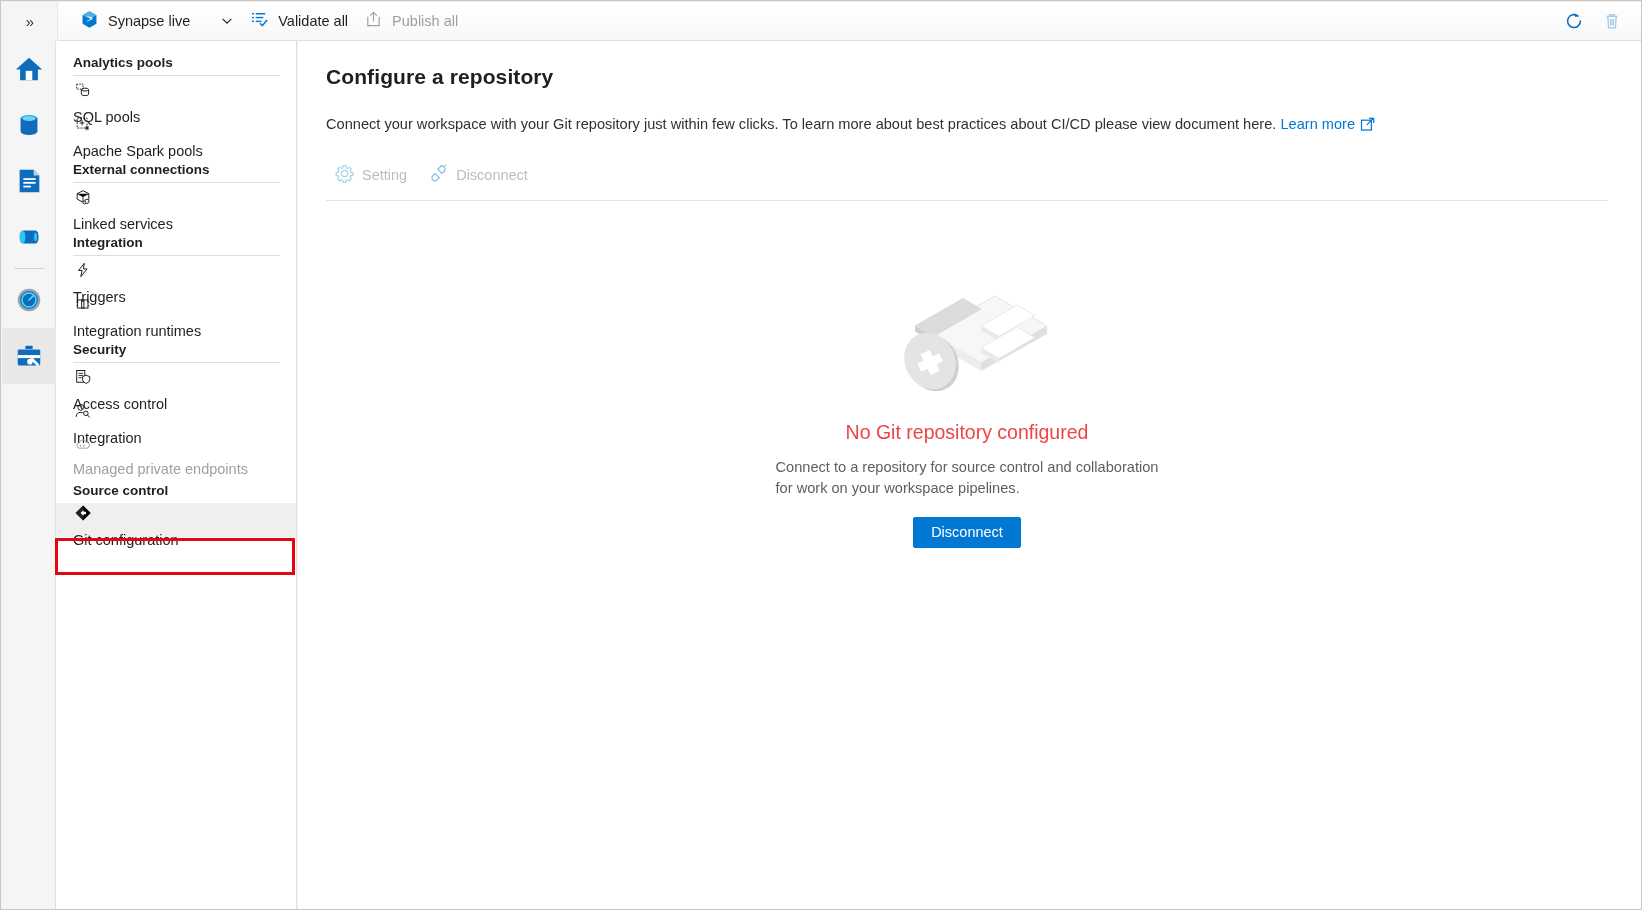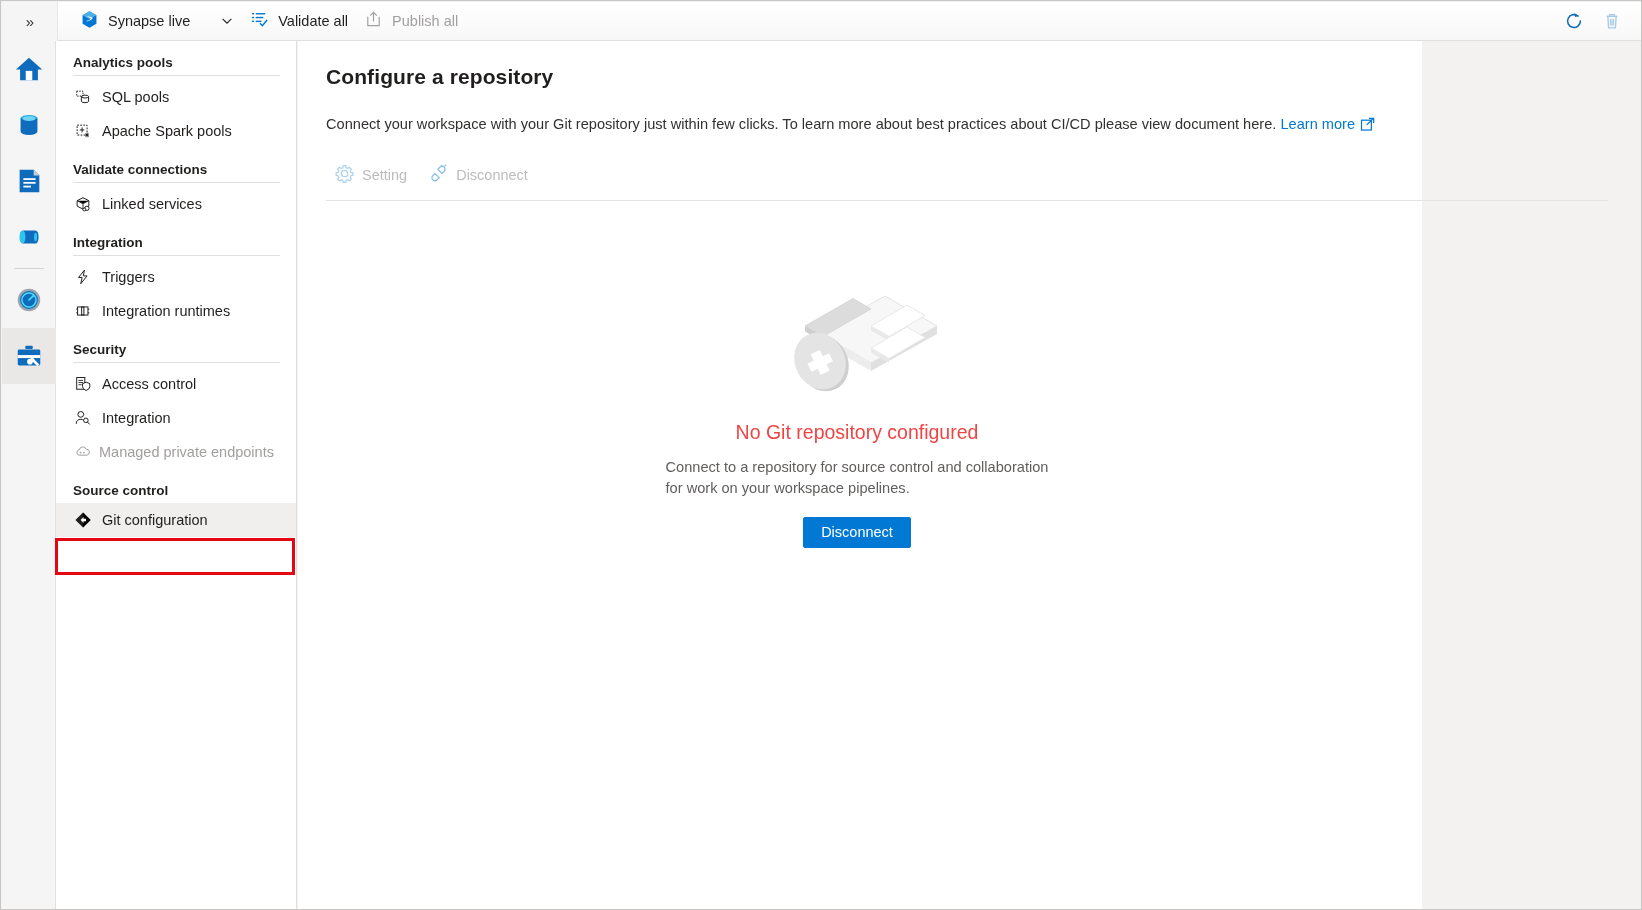--- a/index.html
+++ b/index.html
@@ -111,26 +111,26 @@
     margin-top: 14px;
   }
   .nav-group-title.first { margin-top: 0; }
   .nav-rule {
     height: 1px;
     background: #e1dfdd;
     margin: 0 16px 4px 17px;
   }
   .nav-item {
     display: flex;
-    align-items: center;
     gap: 10px;
     height: 34px;
     padding-left: 17px;
     cursor: pointer;
     position: relative;
+    flex-direction: column;
   }
   .nav-item.selected { background: #f0efee; }
   .nav-item .nav-label {
     font-size: 14.5px;
     color: #201f1e;
     white-space: nowrap;
   }
   .nav-item.disabled { cursor: default; gap: 7px; }
   .nav-item.disabled .nav-label { color: #a19f9d; }
   .nav-ico {
@@ -146,21 +146,21 @@
     height: 37px;
     border: 3px solid #e30613;
     pointer-events: none;
     z-index: 20;
   }
 
   
   .content {
     position: absolute;
     top: 40px; left: 297px;
-    width: 1124px; height: 869px;
+    width: 1344px; height: 869px;
     background: #ffffff;
     padding: 18px 34px 0 28px;
   }
   .page-title {
     font-size: 21px;
     font-weight: bold;
     color: #201f1e;
     margin: 6px 0 0 0;
     letter-spacing: .1px;
   }
@@ -385,21 +385,21 @@
       <span class="nav-ico">
         <svg width="18" height="18" viewBox="0 0 20 20">
           <rect x="3.5" y="3.5" width="11" height="11" fill="none" stroke="#201f1e" stroke-width="1.1" stroke-dasharray="2 1.4"></rect>
           <path d="M9 6 L9 11.5 M6.5 8.8 L11.5 8.8" stroke="#201f1e" stroke-width="1.1"></path>
           <path d="M14.5 12 L14.5 17 M12.3 14.5 L16.7 14.5 M12.8 12.8 L16.2 16.2 M16.2 12.8 L12.8 16.2" stroke="#201f1e" stroke-width="1"></path>
         </svg>
       </span>
       <span class="nav-label">Apache Spark pools</span>
     </div>
 
-    <div class="nav-group-title">Validate connections</div>
+    <div class="nav-group-title">External connections</div>
     <div class="nav-rule"></div>
 
     <div class="nav-item">
       <span class="nav-ico">
         <svg width="18" height="18" viewBox="0 0 20 20">
           <path d="M10 3 L16.5 6.3 L16.5 12.4 L10 15.7 L3.5 12.4 L3.5 6.3 Z" fill="none" stroke="#201f1e" stroke-width="1.1"></path>
           <path d="M3.5 6.3 L10 9.6 L16.5 6.3 M10 9.6 L10 15.7" stroke="#201f1e" stroke-width="1"></path>
           <circle cx="14.3" cy="14.8" r="2.4" fill="#ffffff" stroke="#201f1e" stroke-width="1.1"></circle>
           <circle cx="11.5" cy="16.1" r="1.6" fill="#ffffff" stroke="#201f1e" stroke-width="1.1"></circle>
         </svg>

